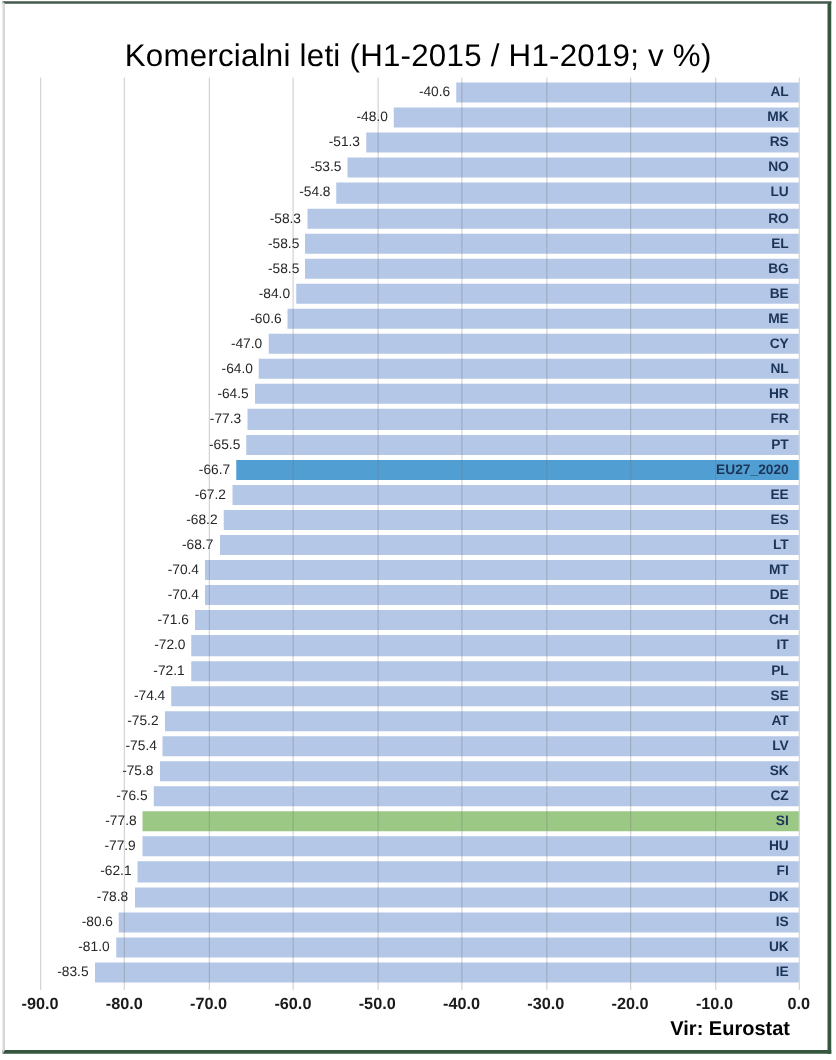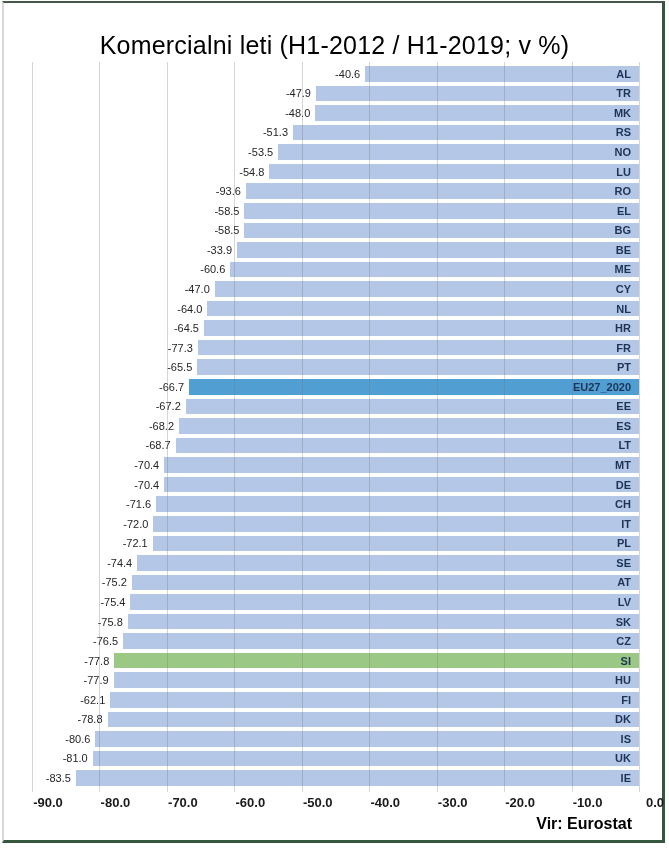--- a/index.html
+++ b/index.html
@@ -28,50 +28,45 @@
   .val {
     position:absolute; top:50%; transform:translateY(-50%);
     font-size:11px; color:#262626; white-space:nowrap; z-index:3;
   }
   .cat {
     position:absolute; right:8px; top:50%; transform:translateY(-50%);
     font-size:11px; font-weight:700; color:#1c3457; white-space:nowrap; z-index:3;
   }
   .gridlines { position:absolute; left:0; right:0; top:-2px; bottom:-4px; z-index:2; pointer-events:none; }
   .gridline { position:absolute; top:0; bottom:0; width:1px; background:rgba(115,115,115,0.30); }
-  .xaxis { position:absolute; left:48px; width:607px; top:795px; height:16px;text-decoration:underline; }
+  .xaxis { position:absolute; left:32px; width:607px; top:795px; height:16px;text-decoration:underline; }
   .x-tick {
     position:absolute; transform:translateX(-50%);
     font-size:13px; font-weight:600; color:#1a1a1a; white-space:nowrap;
   }
   .source {
     position:absolute; left:32px; width:600px; top:815px;
     text-align:right; font-size:16px; font-weight:700; color:#000;
   }
 </style>
 </head>
 <body>
 
 <div class="frame"></div>
 
-<h1 class="title">Komercialni leti (H1-2012 / H1-2019; v %)</h1>
+<h1 class="title">Komercialni leti (H1-2015 / H1-2019; v %)</h1>
 
 <div class="plot">
   <div class="rows">
       <div class="row">
         <div class="bar" style="width:45.111111111111114%;background:#b4c7e7"></div>
         <span class="val" style="right:calc(45.111111111111114% + 5px)">-40.6</span>
         <span class="cat">AL</span>
       </div>
       <div class="row">
-        <div class="bar" style="width:53.222222222222214%;background:#b4c7e7"></div>
-        <span class="val" style="right:calc(53.222222222222214% + 5px)">-47.9</span>
-        <span class="cat">TR</span>
-      </div>
-      <div class="row">
         <div class="bar" style="width:53.333333333333336%;background:#b4c7e7"></div>
         <span class="val" style="right:calc(53.333333333333336% + 5px)">-48.0</span>
         <span class="cat">MK</span>
       </div>
       <div class="row">
         <div class="bar" style="width:56.99999999999999%;background:#b4c7e7"></div>
         <span class="val" style="right:calc(56.99999999999999% + 5px)">-51.3</span>
         <span class="cat">RS</span>
       </div>
       <div class="row">
@@ -79,36 +74,36 @@
         <span class="val" style="right:calc(59.44444444444444% + 5px)">-53.5</span>
         <span class="cat">NO</span>
       </div>
       <div class="row">
         <div class="bar" style="width:60.88888888888888%;background:#b4c7e7"></div>
         <span class="val" style="right:calc(60.88888888888888% + 5px)">-54.8</span>
         <span class="cat">LU</span>
       </div>
       <div class="row">
         <div class="bar" style="width:64.77777777777777%;background:#b4c7e7"></div>
-        <span class="val" style="right:calc(64.77777777777777% + 5px)">-93.6</span>
+        <span class="val" style="right:calc(64.77777777777777% + 5px)">-58.3</span>
         <span class="cat">RO</span>
       </div>
       <div class="row">
         <div class="bar" style="width:65%;background:#b4c7e7"></div>
         <span class="val" style="right:calc(65% + 5px)">-58.5</span>
         <span class="cat">EL</span>
       </div>
       <div class="row">
         <div class="bar" style="width:65%;background:#b4c7e7"></div>
         <span class="val" style="right:calc(65% + 5px)">-58.5</span>
         <span class="cat">BG</span>
       </div>
       <div class="row">
         <div class="bar" style="width:66.22222222222223%;background:#b4c7e7"></div>
-        <span class="val" style="right:calc(66.22222222222223% + 5px)">-33.9</span>
+        <span class="val" style="right:calc(66.22222222222223% + 5px)">-84.0</span>
         <span class="cat">BE</span>
       </div>
       <div class="row">
         <div class="bar" style="width:67.33333333333333%;background:#b4c7e7"></div>
         <span class="val" style="right:calc(67.33333333333333% + 5px)">-60.6</span>
         <span class="cat">ME</span>
       </div>
       <div class="row">
         <div class="bar" style="width:69.88888888888889%;background:#b4c7e7"></div>
         <span class="val" style="right:calc(69.88888888888889% + 5px)">-47.0</span>

